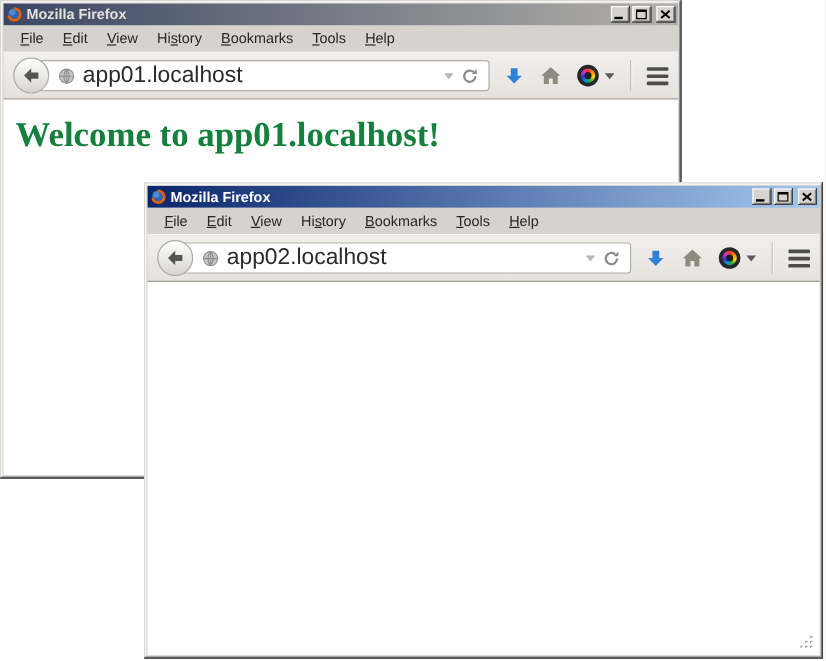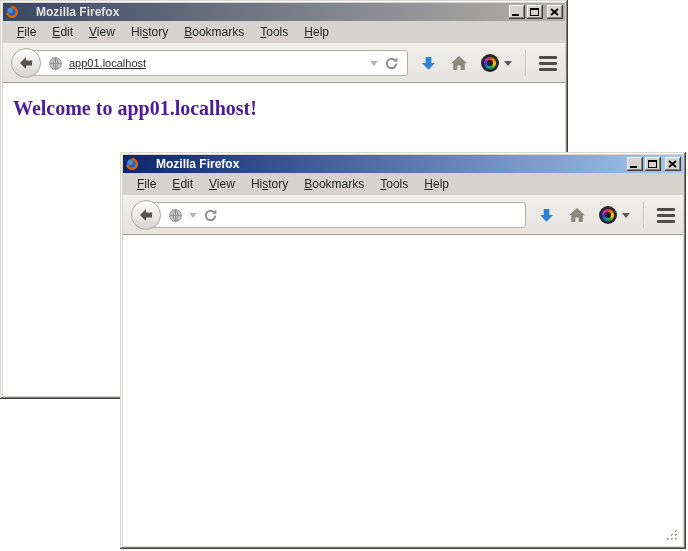--- a/index.html
+++ b/index.html
@@ -16,21 +16,21 @@
       inset -1px -1px 0 #404040,
       inset  1px  1px 0 #d9d6d1,
       inset -2px -2px 0 #808080,
       inset  2px  2px 0 #ffffff;
   }
   .win1{left:0;top:0;width:568px;height:399px;z-index:1;}
   .win2{left:120px;top:152px;width:566px;height:397px;z-index:2;}
 
   .titlebar{
     height:18px;flex:0 0 18px;display:flex;align-items:center;
-    padding:0 2px;gap:17px;
+    padding:0 2px;gap:3px;
   }
   .win.active .titlebar{background:linear-gradient(90deg,var(--at1,#0b266d),var(--at2,#a4c7ef));}
   .win.inactive .titlebar{background:linear-gradient(90deg,var(--it1,#3a4663),var(--it2,#b4b1aa));}
   .title-text{
     flex:1;font-weight:bold;font-size:12px;line-height:18px;
     white-space:nowrap;overflow:hidden;
   }
   .win.active .title-text{color:#ffffff;}
   .win.inactive .title-text{color:#e3e1dc;}
 
@@ -71,21 +71,21 @@
     display:flex;align-items:center;justify-content:center;
     position:relative;z-index:2;
   }
   .urlbar{
     flex:1;height:26px;margin-left:-16px;padding:0 8px 0 22px;
     background:#ffffff;border:1px solid #b3b0aa;border-radius:3px;
     box-sizing:border-box;display:flex;align-items:center;gap:6px;
     position:relative;z-index:1;
   }
   .url-text{
-    flex:1;font-size:11px;color:#2b2b2b;white-space:nowrap;overflow:hidden;text-decoration:underline;
+    flex:1;font-size:19px;color:#2b2b2b;white-space:nowrap;overflow:hidden;
   }
   .tri-down{
     width:0;height:0;border-left:4px solid transparent;border-right:4px solid transparent;
     border-top:5px solid #b9b6b0;
   }
   .nav-icons{display:flex;align-items:center;gap:13px;margin-left:12px;}
   .color-wrap{display:flex;align-items:center;gap:5px;}
   .color-circle{
     width:18px;height:18px;border-radius:50%;background:#26262b;
     display:flex;align-items:center;justify-content:center;
@@ -104,21 +104,21 @@
     border-top:5px solid #5a5a5a;
   }
   .separator{width:1px;height:26px;background:#c6c3bc;box-shadow:1px 0 0 #f6f5f3;}
   .hamburger{display:flex;flex-direction:column;gap:3px;width:18px;}
   .hamburger span{height:3px;background:#4d4d4d;border-radius:1px;}
 
   
   .content{flex:1;background:#ffffff;position:relative;overflow:hidden;}
   .heading{
     font-family:"Liberation Serif",serif;font-weight:bold;
-    font-size:20px;color:#4c1d95;margin:14px 0 0 10px;white-space:nowrap;
+    font-size:29px;color:#15803d;margin:14px 0 0 10px;white-space:nowrap;
   }
   .grip{
     position:absolute;right:4px;bottom:4px;width:12px;height:12px;
   }
   .grip i{
     position:absolute;left:0;top:0;width:2px;height:2px;background:transparent;
     box-shadow:
       9px 1px 0 #ffffff, 5px 5px 0 #ffffff, 9px 5px 0 #ffffff,
       1px 9px 0 #ffffff, 5px 9px 0 #ffffff, 9px 9px 0 #ffffff,
       8px 0 0 #a19d97, 4px 4px 0 #a19d97, 8px 4px 0 #a19d97,
@@ -266,20 +266,21 @@
           </svg>
       </span>
     </div>
     <div class="urlbar">
       <span>
         <svg width="15" height="15" viewBox="0 0 16 16">
           <circle cx="8" cy="8" r="6.3" fill="#c6c6c6" stroke="#909090"></circle>
           <path d="M1.7 8h12.6 M8 1.7v12.6 M8 1.7c3 2.8 3 9.8 0 12.6 M8 1.7c-3 2.8-3 9.8 0 12.6" stroke="#909090" fill="none"></path>
         </svg>
       </span>
+      <span class="url-text">app02.localhost</span>
       <span class="tri-down"></span>
       <span>
         <svg width="15" height="15" viewBox="0 0 16 16">
           <path d="M13 8a5 5 0 1 1-1.6-3.7" fill="none" stroke="#8a8a8a" stroke-width="2"></path>
           <path d="M14.2 1.6v4.4h-4.4z" fill="#8a8a8a"></path>
         </svg>
       </span>
     </div>
     <div class="nav-icons">
       <span>

